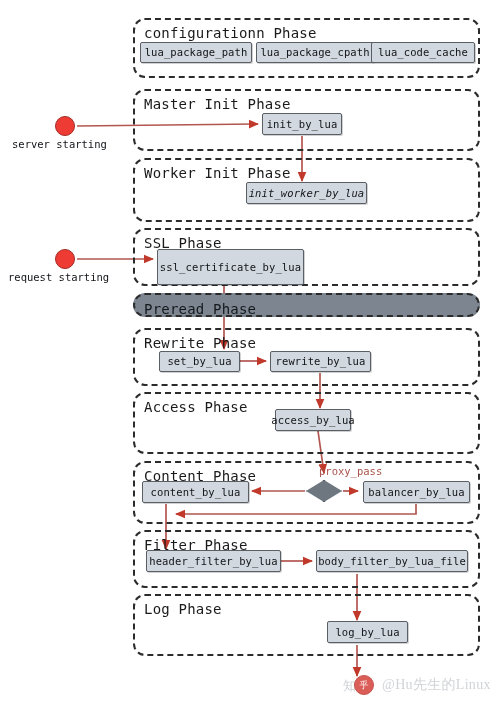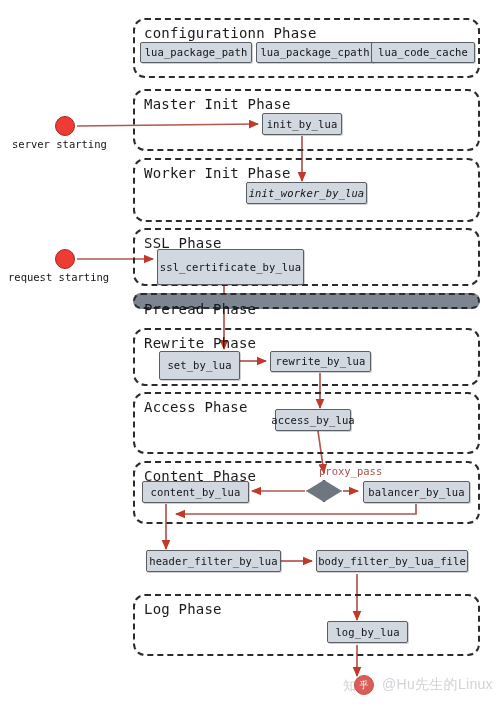--- a/index.html
+++ b/index.html
@@ -143,21 +143,21 @@
     box-sizing: border-box;
     display: flex;
     align-items: center;
     justify-content: center;
     color: #ffffff;
     font-family: "DejaVu Sans", "Liberation Sans", sans-serif;
     font-size: 9px;
     line-height: 1;
   }
   .wm-text {
-    font-family: Liberation Sans, sans-serif;
+    font-family: Liberation Serif, serif;
     font-size: 14px;
     color: #cdd0d4;
     white-space: nowrap;
     letter-spacing: 0.3px;
   }
 </style>
 </head>
 <body>
 
 <div id="stage">
@@ -221,43 +221,46 @@
   <div class="phase" style="left:133px; top:158px; width:347px; height:64px;">
     <div class="phase-label">Worker Init Phase</div>
   </div>
   <div class="node" style="left:246px; top:182px; width:121px; height:22px;font-style:italic;">init_worker_by_lua</div>
 
   <div class="phase" style="left:133px; top:228px; width:347px; height:58px;">
     <div class="phase-label">SSL Phase</div>
   </div>
   <div class="node" style="left:157px; top:249px; width:147px; height:36px;">ssl_certificate_by_lua</div>
 
-  <div class="phase filled" style="left:133px; top:293px; width:347px; height:16px;">
+  <div class="phase filled" style="left:133px; top:293px; width:347px; height:24px;">
     <div class="phase-label" style="top:6px;">Preread Phase</div>
   </div>
 
   <div class="phase" style="left:133px; top:328px; width:347px; height:58px;">
     <div class="phase-label">Rewrite Phase</div>
   </div>
-  <div class="node" style="left:159px; top:351px; width:81px; height:29px;">set_by_lua</div>
+  <div class="node" style="left:159px; top:351px; width:81px; height:21px;">set_by_lua</div>
   <div class="node" style="left:270px; top:351px; width:101px; height:21px;">rewrite_by_lua</div>
 
   <div class="phase" style="left:133px; top:392px; width:347px; height:62px;">
     <div class="phase-label">Access Phase</div>
   </div>
   <div class="node" style="left:275px; top:409px; width:76px; height:22px;">access_by_lua</div>
 
   <div class="phase" style="left:133px; top:461px; width:347px; height:63px;">
     <div class="phase-label">Content Phase</div>
   </div>
   <div class="node" style="left:142px; top:481px; width:107px; height:22px;">content_by_lua</div>
   <div class="diamond" style="left:306px; top:480px;"></div>
   <div class="node" style="left:363px; top:481px; width:107px; height:22px;">balancer_by_lua</div>
   <div class="edge-label" style="left:319px; top:465px;">proxy_pass</div>
 
+  <div class="phase" style="left:133px; top:530px; width:347px; height:58px;">
+    <div class="phase-label">Filter Phase</div>
+  </div>
   <div class="node" style="left:146px; top:550px; width:135px; height:22px;">header_filter_by_lua</div>
   <div class="node" style="left:316px; top:550px; width:152px; height:22px;">body_filter_by_lua_file</div>
 
   <div class="phase" style="left:133px; top:594px; width:347px; height:62px;">
     <div class="phase-label">Log Phase</div>
   </div>
   <div class="node" style="left:327px; top:621px; width:81px; height:22px;">log_by_lua</div>
 
   <div class="watermark" style="left:343px; top:675px;">
     <div class="wm-logo">

